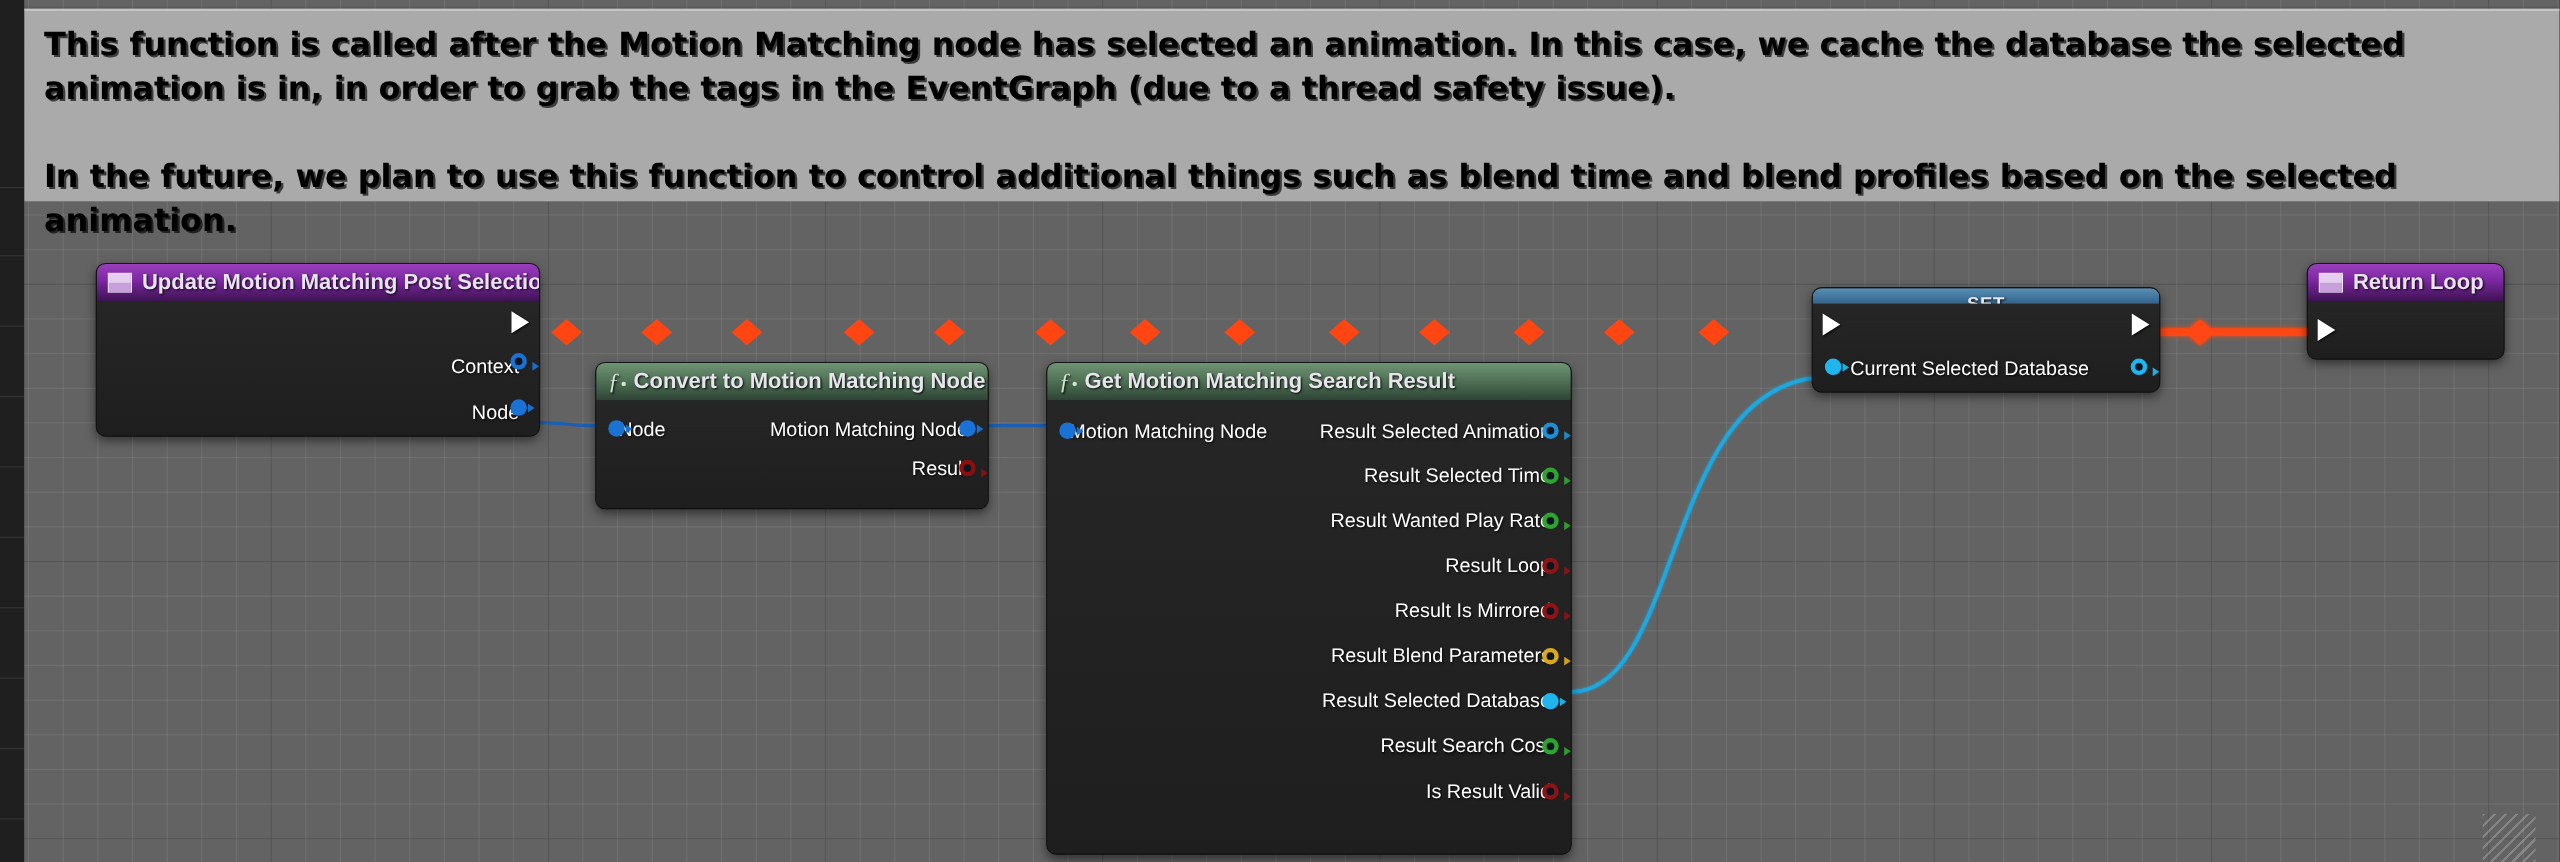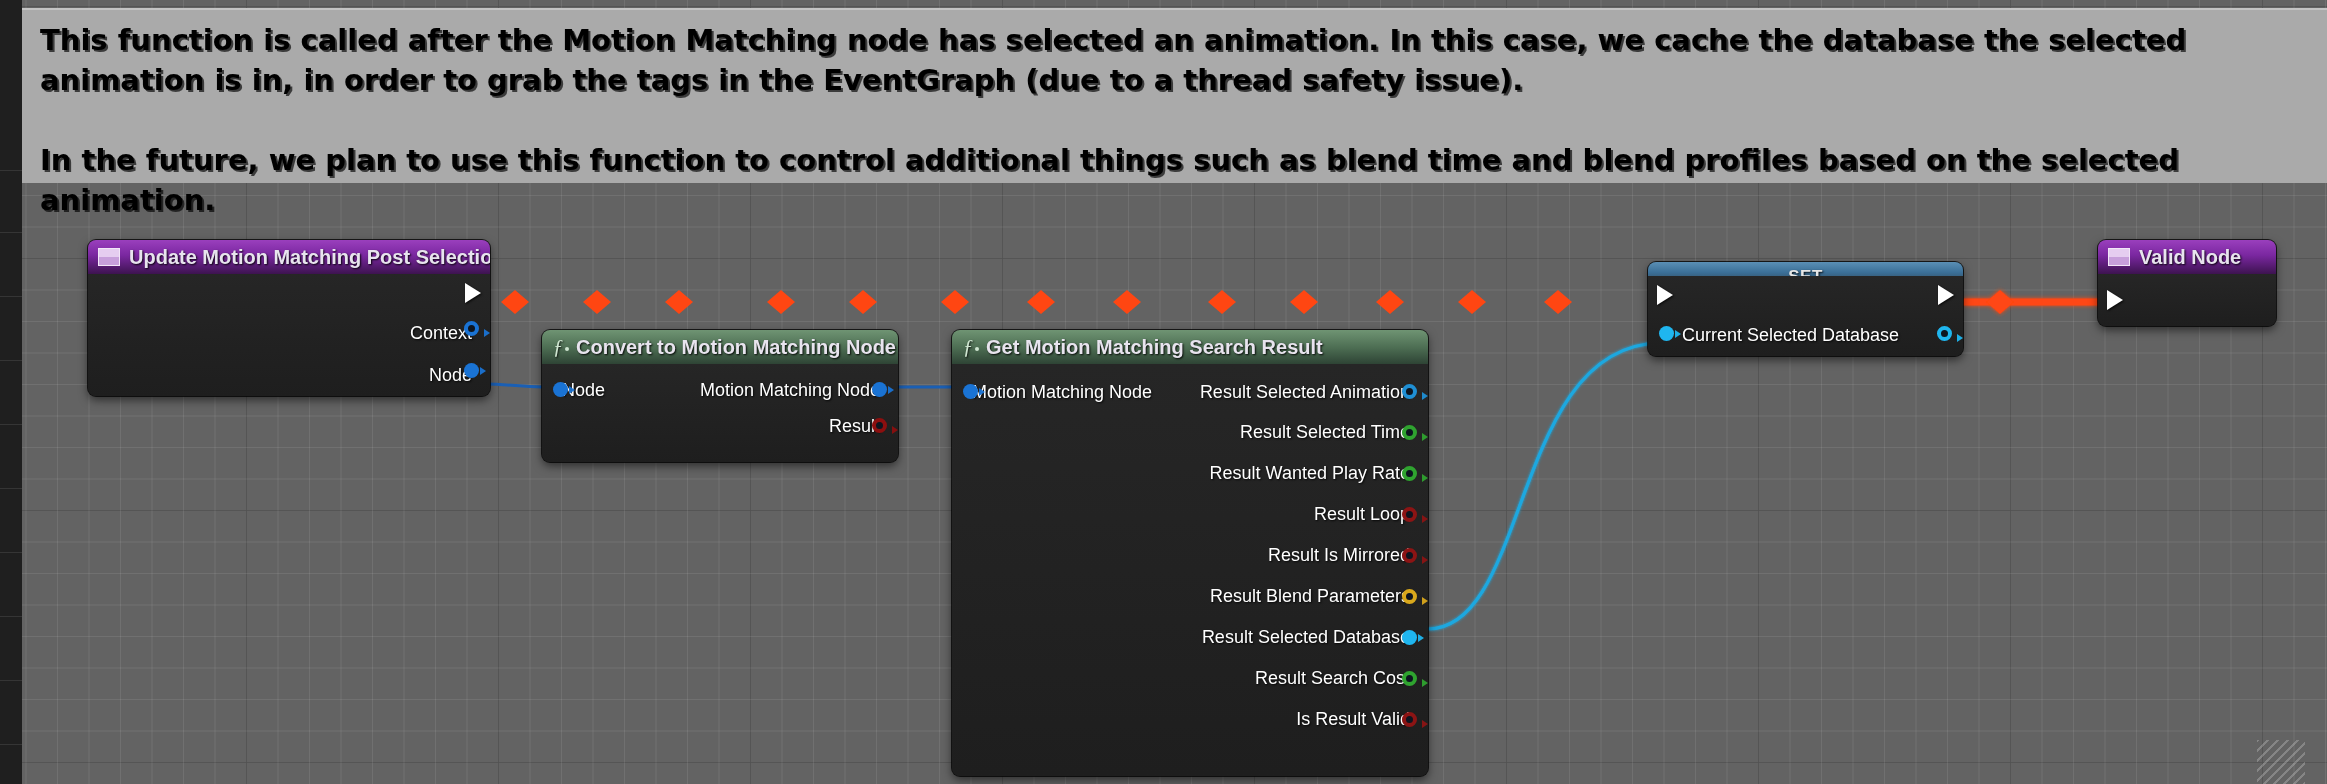--- a/index.html
+++ b/index.html
@@ -408,21 +408,21 @@
         <span class="pin left filled" style="top:12px; color:#1fb6ef;"></span>
         <span class="plabel" style="margin-left:16px;">Current Selected Database</span>
         <span class="pin right hollow" style="top:12px; color:#1fb6ef;"></span>
       </div>
     </div>
   </div>
 
   <div class="node" id="return-node" style="left:2098px; top:240px; width:178px;">
     <div class="node-header hdr-event">
       <span class="icon-event"></span>
-      <span class="title">Valid Node</span>
+      <span class="title">Return Loop</span>
     </div>
     <div class="node-body" style="height:52px; padding:0 18px; position:relative;">
       <div class="prow" style="height:52px;">
         <span class="exec" style="left:-9px; top:16px;"></span>
       </div>
     </div>
   </div>
 
 </div>
 

